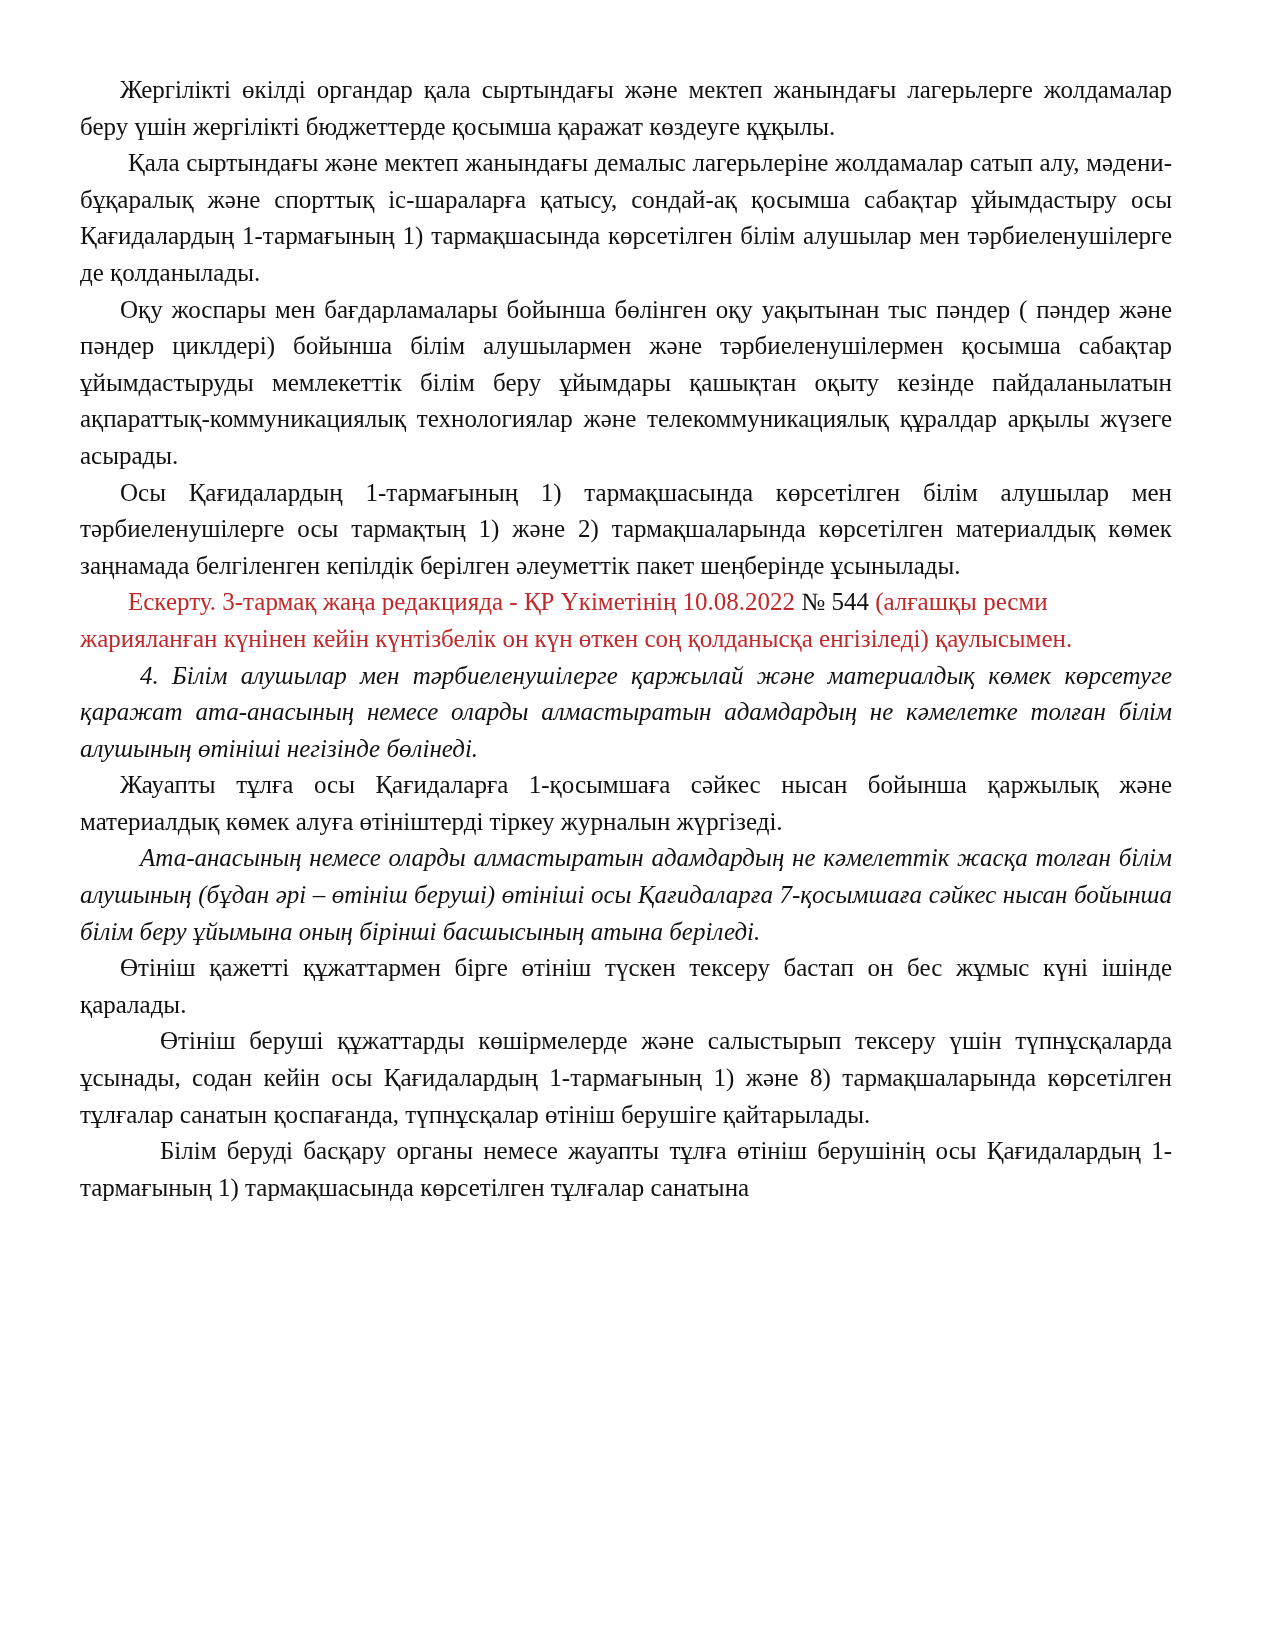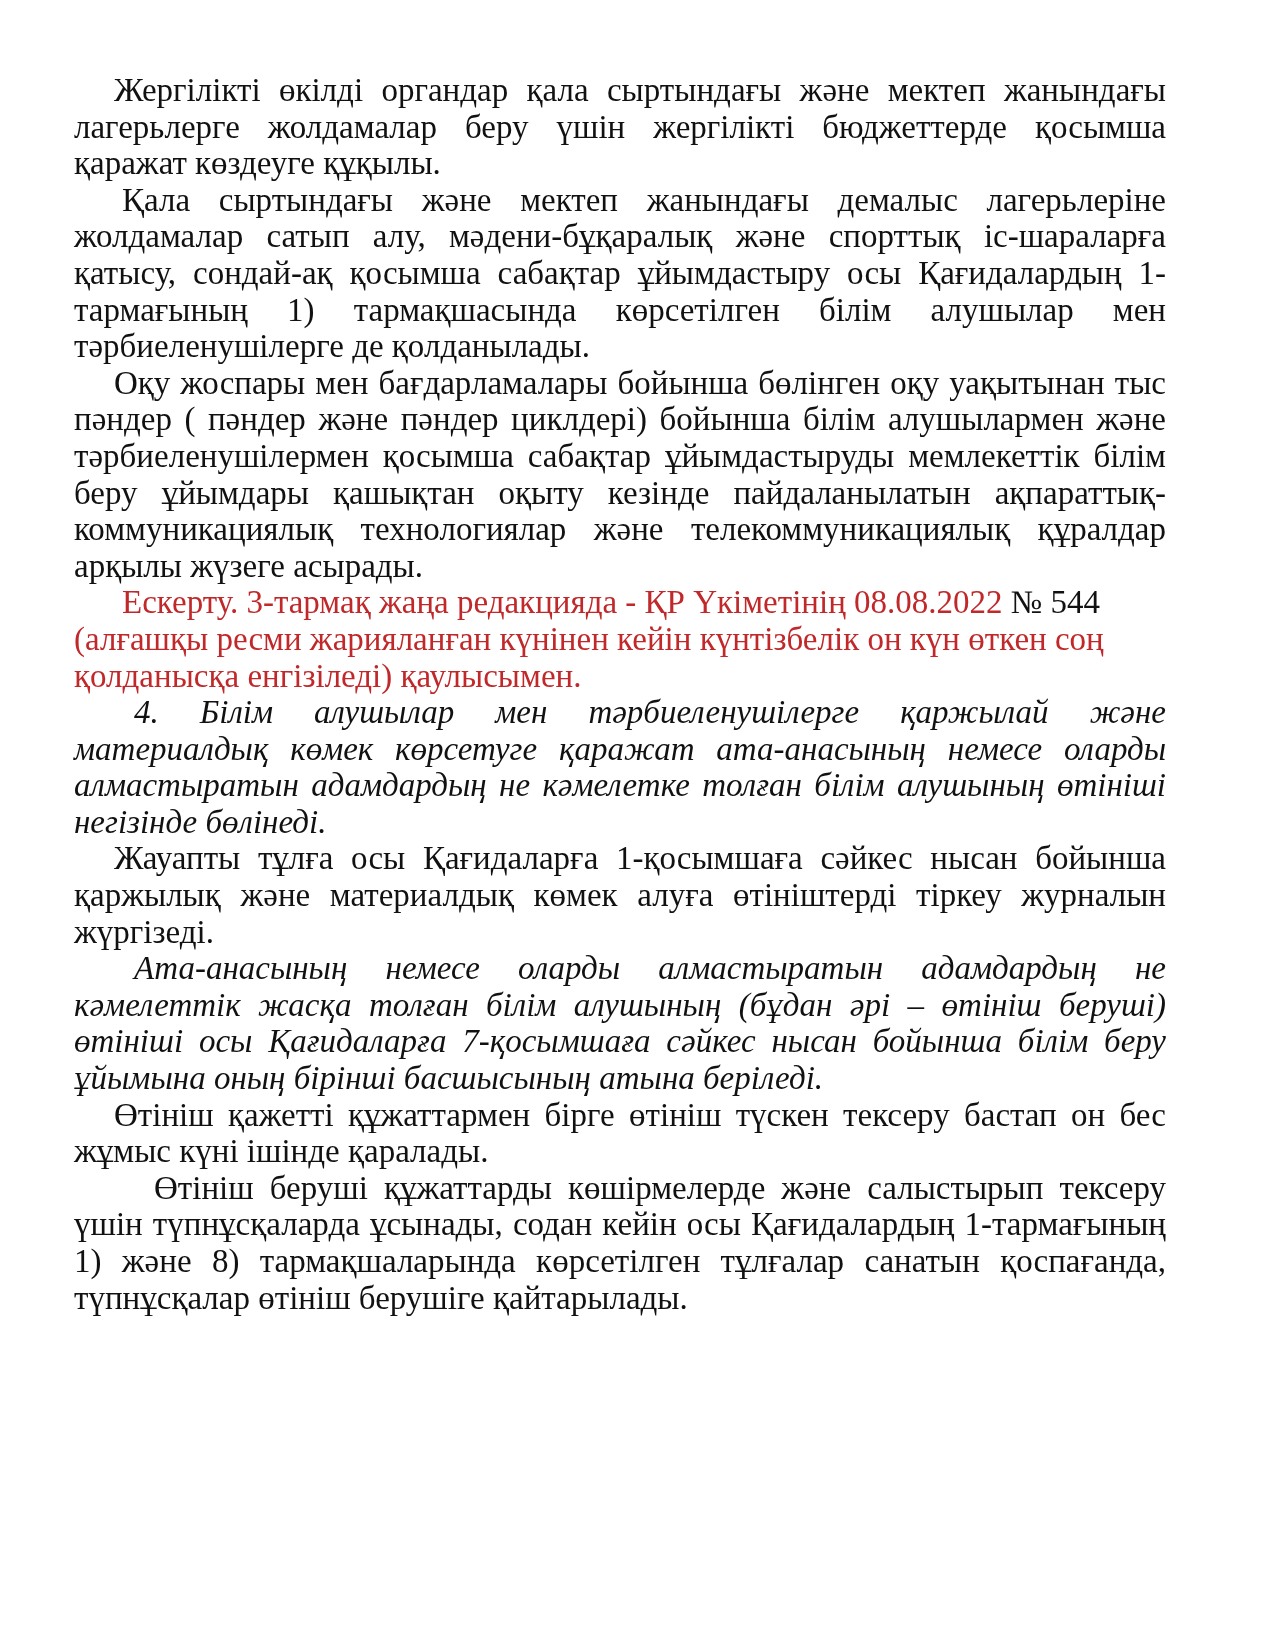--- a/index.html
+++ b/index.html
@@ -1,36 +1,38 @@
 <!DOCTYPE html>
 <html><head>
 <meta charset="utf-8">
 <style>
   html, body { margin: 0; padding: 0; background: #ffffff; }
   body { width: 1275px; height: 1650px; position: relative; overflow: hidden; }
   .page {
-    position: absolute; left: 74px; top: 72px; width: 1092px;
+    position: absolute; left: 80px; top: 72px; width: 1092px;
     font-family: "Liberation Serif", "DejaVu Serif", serif;
-    font-size: 33px; line-height: 36.6px; color: #111111;
+    font-size: 25px; line-height: 36.6px; color: #111111;
   }
   .para { margin: 0; text-align: justify; }
   .note { color: #c0282a; text-align: left; }
   .note .black { color: #111111; margin-top: 36px; }
   .i1 { text-indent: 48px; }
   .i2 { text-indent: 40px; }
   .i3 { text-indent: 60px; font-style: italic; }
   .i4 { text-indent: 70px; }
   .i5 { text-indent: 80px; }
 </style>
 </head>
 <body>
 
 <div class="page">
   <p class="para i2">Жергілікті өкілді органдар қала сыртындағы және мектеп жанындағы лагерьлерге жолдамалар беру үшін жергілікті бюджеттерде қосымша қаражат көздеуге құқылы.</p>
   <p class="para i1">Қала сыртындағы және мектеп жанындағы демалыс лагерьлеріне жолдамалар сатып алу, мәдени-бұқаралық және спорттық іс-шараларға қатысу, сондай-ақ қосымша сабақтар ұйымдастыру осы Қағидалардың 1-тармағының 1) тармақшасында көрсетілген білім алушылар мен тәрбиеленушілерге де қолданылады.</p>
   <p class="para i2">Оқу жоспары мен бағдарламалары бойынша бөлінген оқу уақытынан тыс пәндер ( пәндер және пәндер циклдері) бойынша білім алушылармен және тәрбиеленушілермен қосымша сабақтар ұйымдастыруды мемлекеттік білім беру ұйымдары қашықтан оқыту кезінде пайдаланылатын ақпараттық-коммуникациялық технологиялар және телекоммуникациялық құралдар арқылы жүзеге асырады.</p>
-  <p class="para note i1"><span>Ескерту. 3-тармақ жаңа редакцияда - ҚР Үкіметінің 08.08.2022</span><span class="black"> № 544 </span><span>(алғашқы ресми жарияланған күнінен кейін күнтізбелік он күн өткен соң қолданысқа енгізіледі) қаулысымен.</span></p>
+  <p class="para i2">Осы Қағидалардың 1-тармағының 1) тармақшасында көрсетілген білім алушылар мен тәрбиеленушілерге осы тармақтың 1) және 2) тармақшаларында көрсетілген материалдық көмек заңнамада белгіленген кепілдік берілген әлеуметтік пакет шеңберінде ұсынылады.</p>
+  <p class="para note i1"><span>Ескерту. 3-тармақ жаңа редакцияда - ҚР Үкіметінің 10.08.2022</span><span class="black"> № 544 </span><span>(алғашқы ресми жарияланған күнінен кейін күнтізбелік он күн өткен соң қолданысқа енгізіледі) қаулысымен.</span></p>
   <p class="para i3">4. Білім алушылар мен тәрбиеленушілерге қаржылай және материалдық көмек көрсетуге қаражат ата-анасының немесе оларды алмастыратын адамдардың не кәмелетке толған білім алушының өтініші негізінде бөлінеді.</p>
   <p class="para i2">Жауапты тұлға осы Қағидаларға 1-қосымшаға сәйкес нысан бойынша қаржылық және материалдық көмек алуға өтініштерді тіркеу журналын жүргізеді.</p>
   <p class="para i3">Ата-анасының немесе оларды алмастыратын адамдардың не кәмелеттік жасқа толған білім алушының (бұдан әрі – өтініш беруші) өтініші осы Қағидаларға 7-қосымшаға сәйкес нысан бойынша білім беру ұйымына оның бірінші басшысының атына беріледі.</p>
   <p class="para i2">Өтініш қажетті құжаттармен бірге өтініш түскен тексеру бастап он бес жұмыс күні ішінде қаралады.</p>
   <p class="para i5">Өтініш беруші құжаттарды көшірмелерде және салыстырып тексеру үшін түпнұсқаларда ұсынады, содан кейін осы Қағидалардың 1-тармағының 1) және 8) тармақшаларында көрсетілген тұлғалар санатын қоспағанда, түпнұсқалар өтініш берушіге қайтарылады.</p>
+  <p class="para i5">Білім беруді басқару органы немесе жауапты тұлға өтініш берушінің осы Қағидалардың 1-тармағының 1) тармақшасында көрсетілген тұлғалар санатына</p>
 </div>
 
 </body></html>

